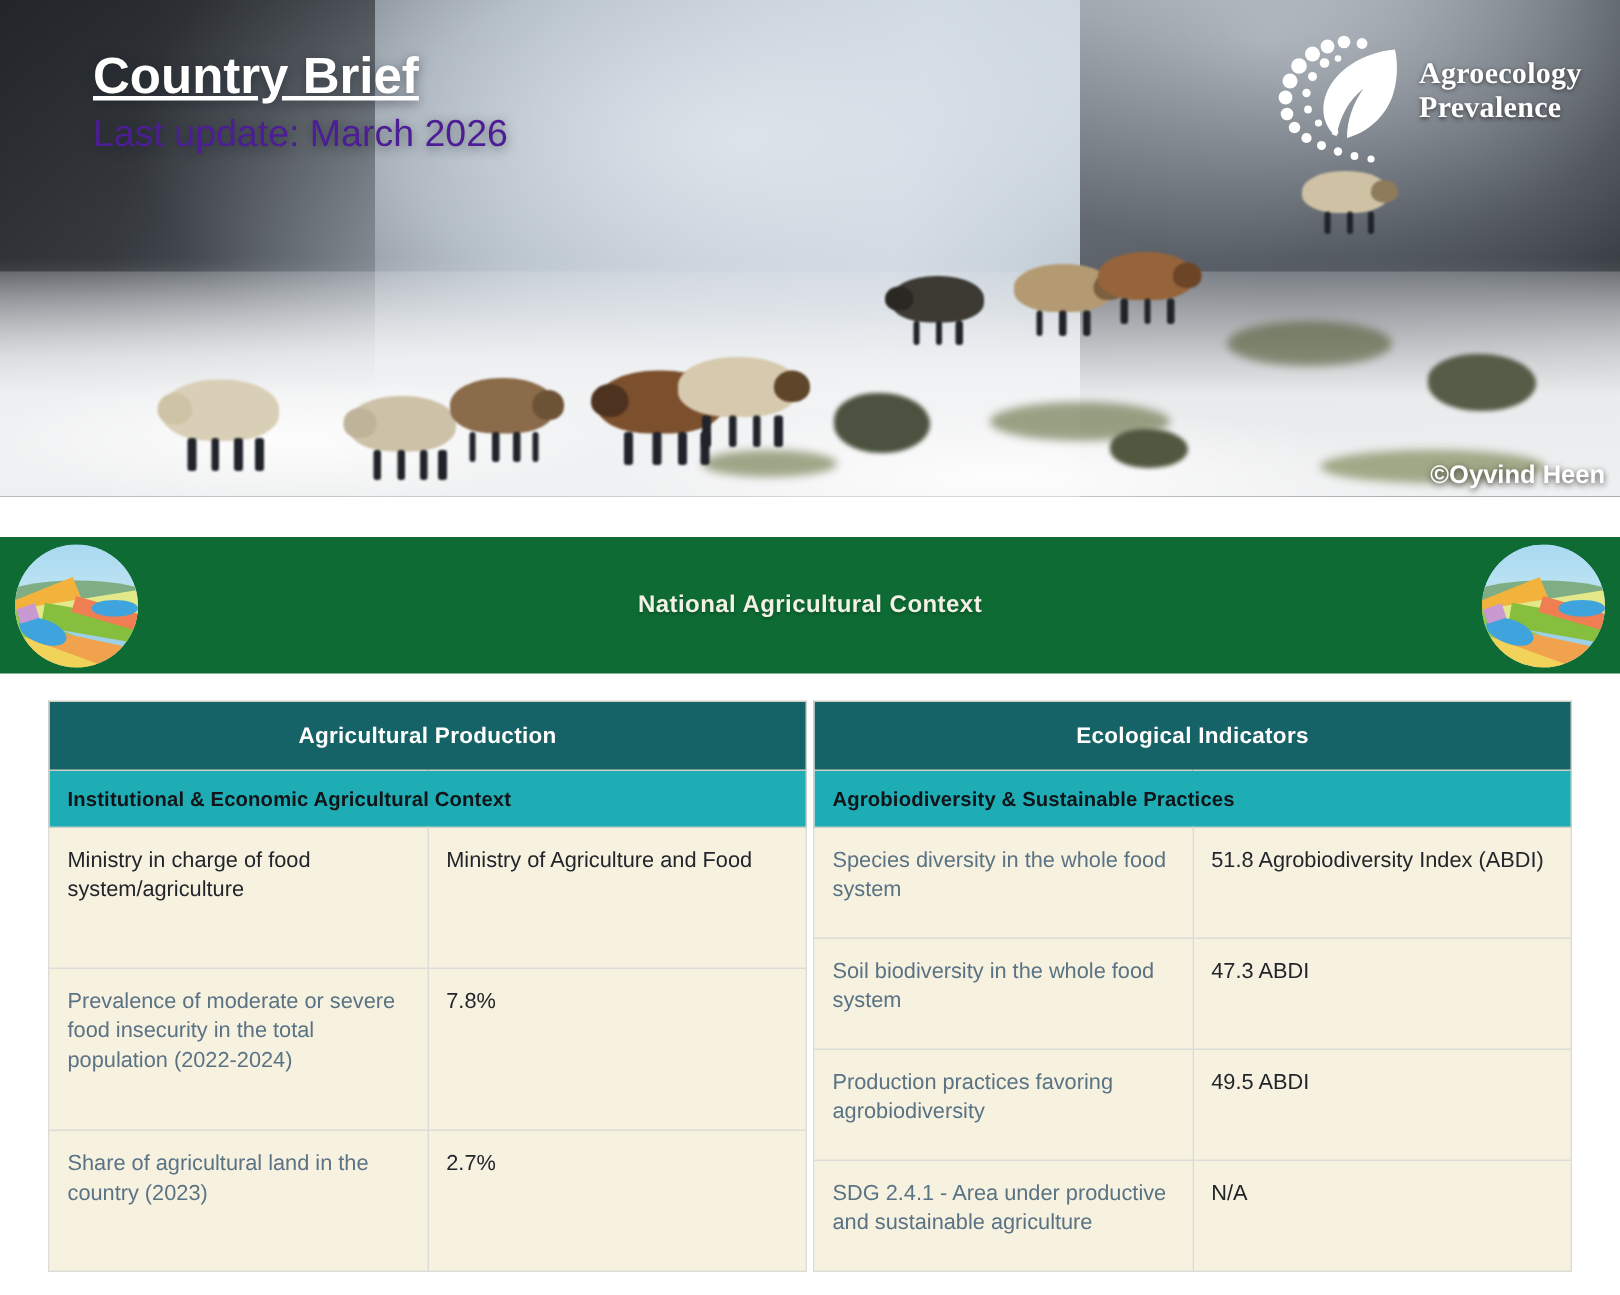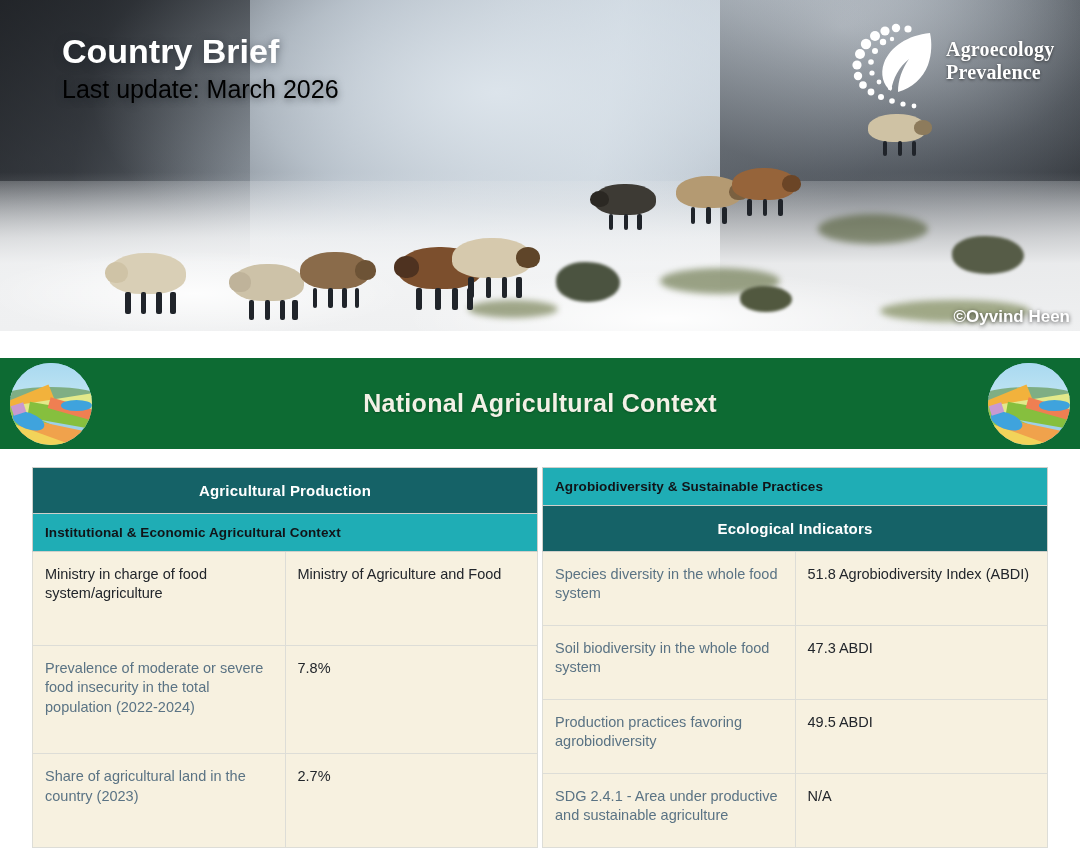--- a/index.html
+++ b/index.html
@@ -110,44 +110,45 @@
   }
   .membership {
     margin-top: 28px;
     font-size: 25px; font-weight: 400; color:#ffffff;
     text-shadow: 0 2px 7px rgba(30,36,44,.62);
   }
   .brief-title {
     margin-top: 6px;
     font-size: 34px; font-weight: 800; color:#ffffff;
     text-shadow: 0 2px 8px rgba(30,36,44,.58);
+    text-decoration: underline;
   }
   .last-update {
     margin-top: 4px;
-    font-size: 25px; font-weight: 400; color:#000000;
+    font-size: 25px; font-weight: 400; color:#4c1d95;
     text-shadow: 0 2px 7px rgba(30,36,44,.6);
   }
   .photo-credit {
     position:absolute; right: 10px; bottom: 4px; z-index: 6;
     color:#ffffff; font-size:17px; font-weight:600;
     text-shadow: 0 1px 4px rgba(0,0,0,.7);
   }
 
   
   .section-banner {
     position: relative;
     margin-top: 27px;
     height: 91px;
     background: #0d6b33;
     display: flex;
     align-items: center;
     justify-content: center;
   }
   .banner-title {
-    color:#f3f1e6; font-size: 25px; font-weight: 800;
+    color:#f3f1e6; font-size: 16px; font-weight: 800;
     letter-spacing: .3px;
     text-shadow: 0 1px 2px rgba(0,0,0,.25);
   }
   .banner-badge {
     position:absolute; top:50%; transform: translateY(-50%);
     width: 82px; height: 82px; border-radius: 50%;
     overflow:hidden;
   }
   .banner-badge.left  { left: 10px; }
   .banner-badge.right { right: 10px; }
@@ -395,24 +396,24 @@
       <tr>
         <td class="label">Share of agricultural land in the country (2023)</td>
         <td class="value">2.7%</td>
       </tr>
     </tbody>
   </table>
 
   <table class="ind-table">
     <thead>
       <tr>
+          <th class="group-head" colspan="2">Ecological Indicators</th>
+        </tr>
+      <tr>
           <th class="sub-head" colspan="2">Agrobiodiversity &amp; Sustainable Practices</th>
-        </tr>
-      <tr>
-          <th class="group-head" colspan="2">Ecological Indicators</th>
         </tr>
     </thead>
     <tbody>
       <tr>
         <td class="label">Species diversity in the whole food system</td>
         <td class="value">51.8 Agrobiodiversity Index (ABDI)</td>
       </tr>
       <tr>
         <td class="label">Soil biodiversity in the whole food system</td>
         <td class="value">47.3 ABDI</td>

